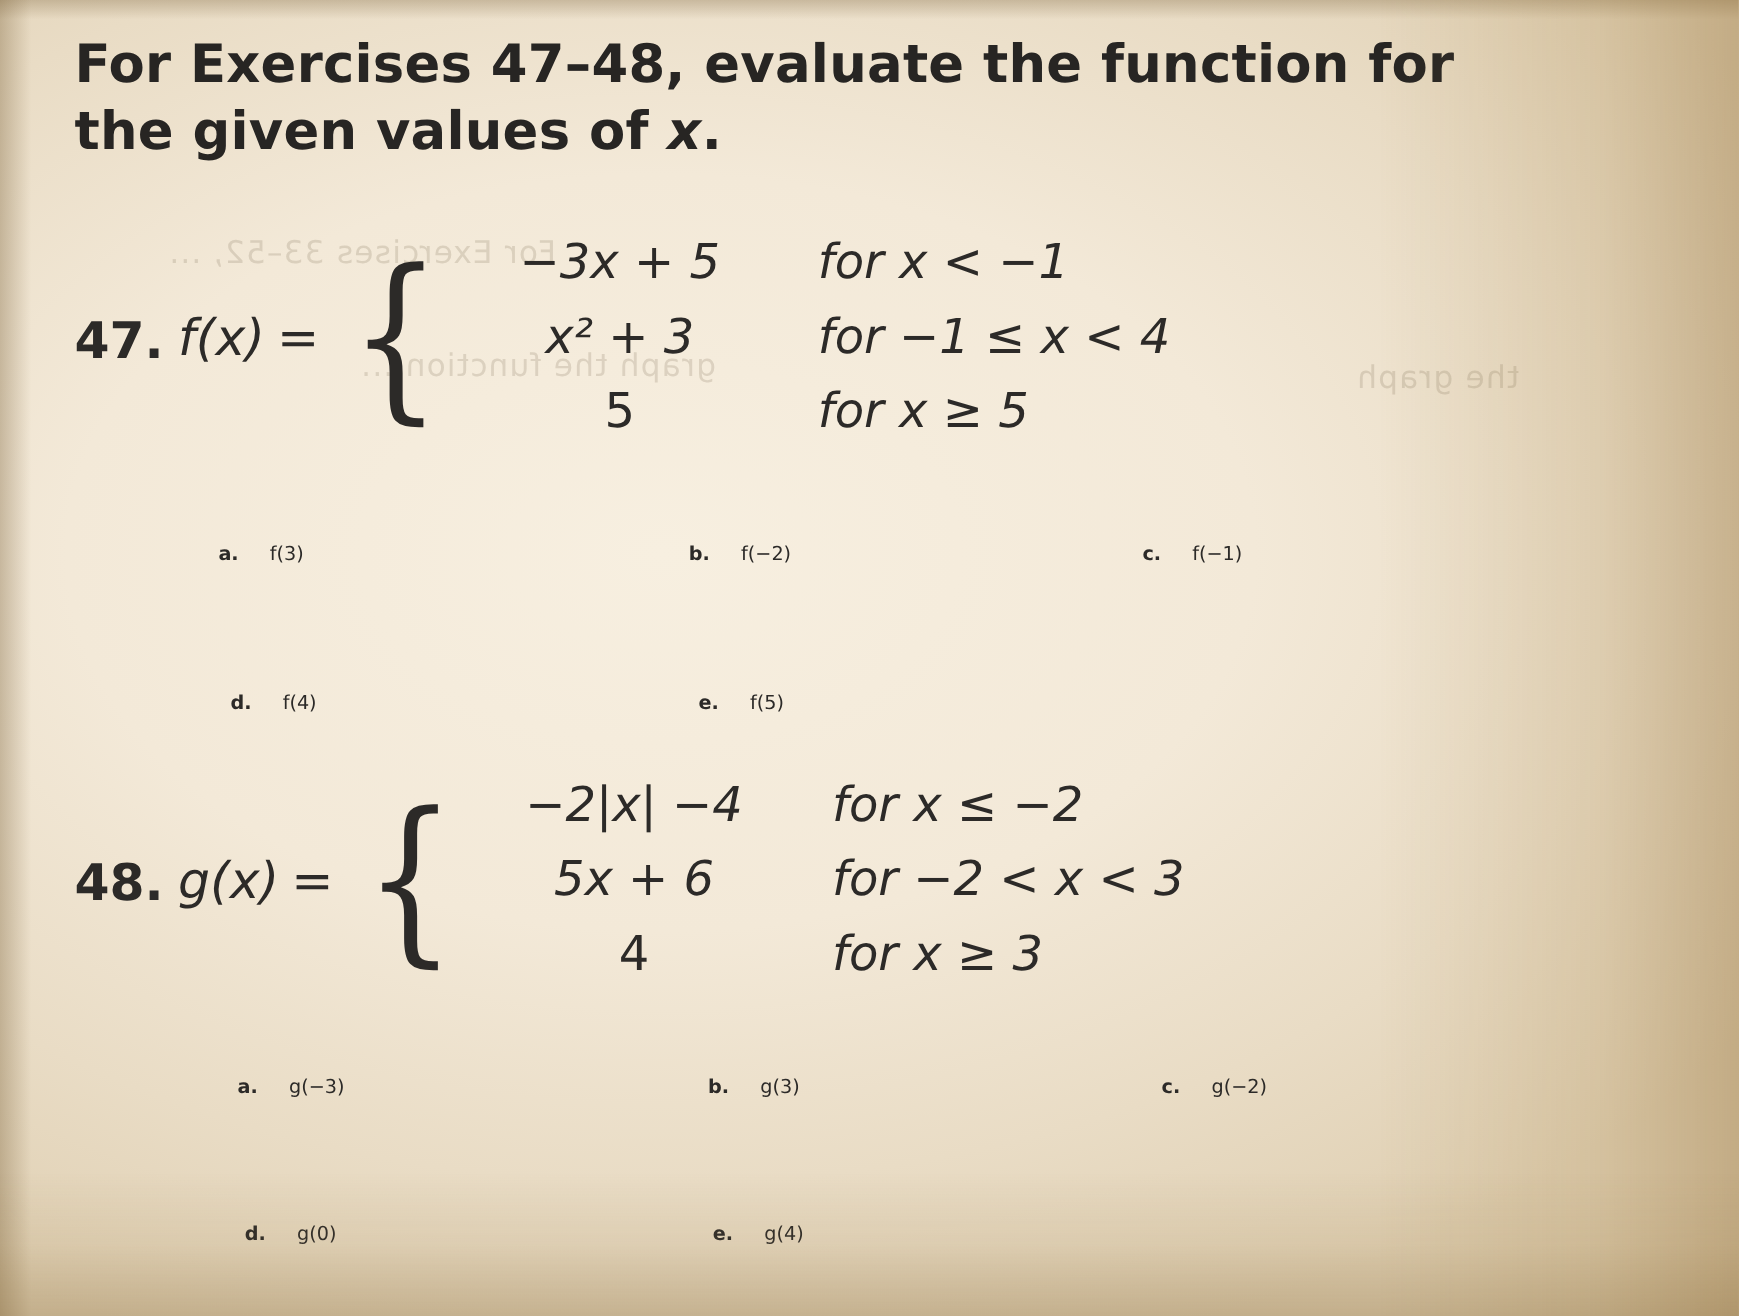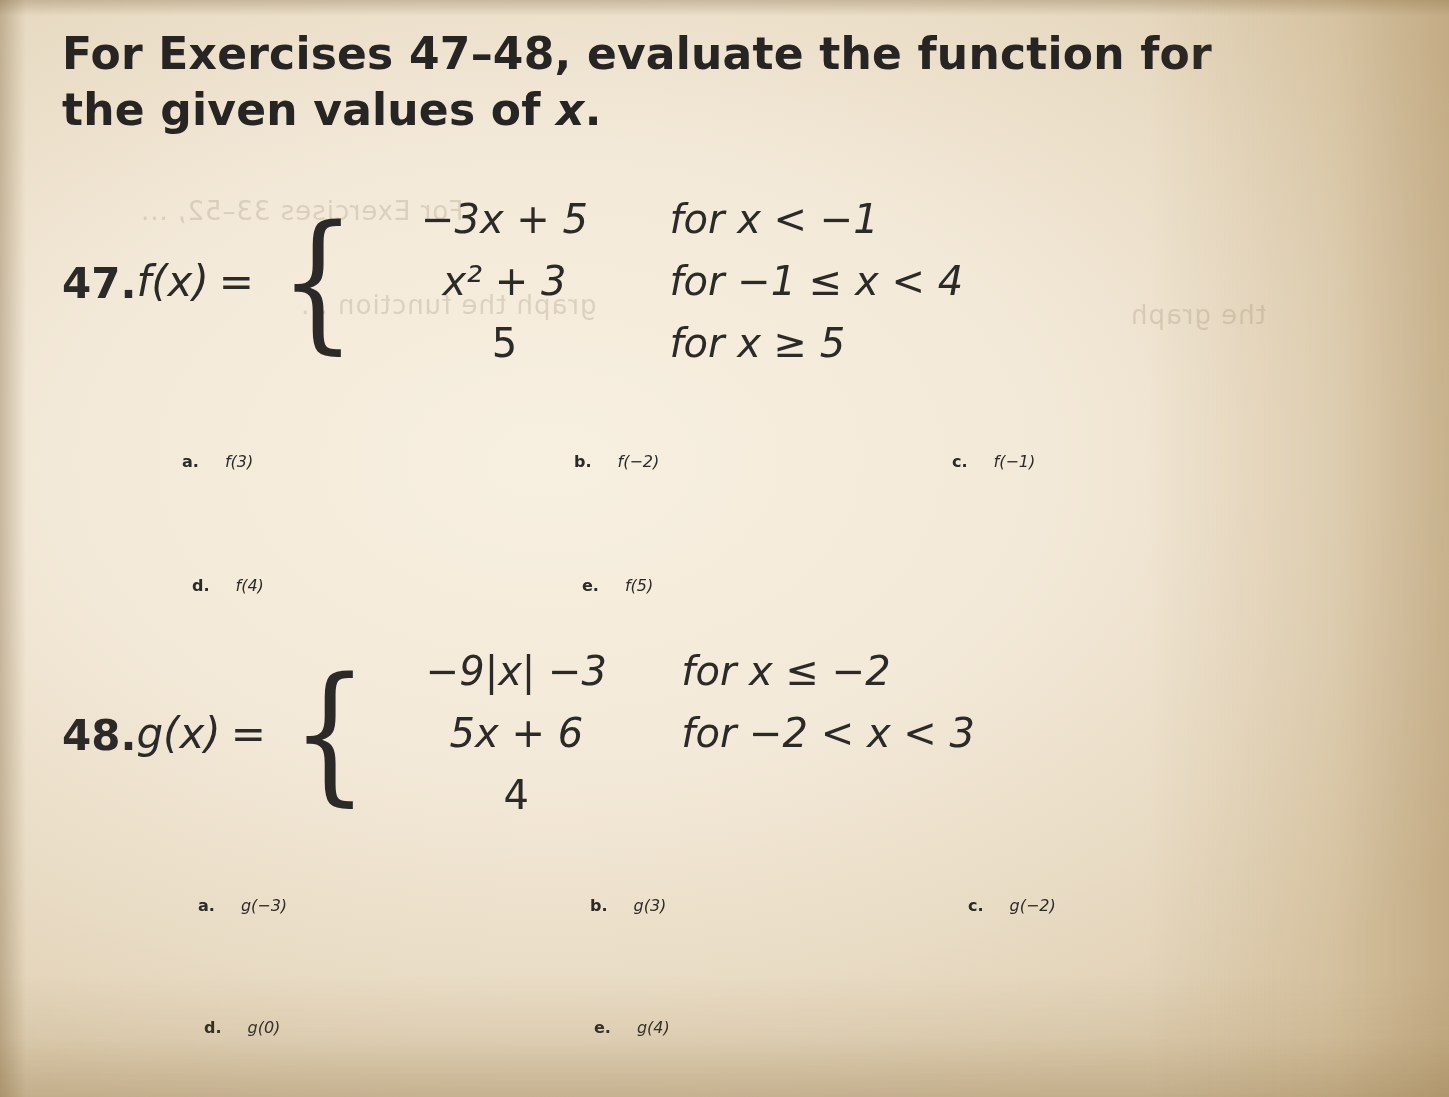--- a/index.html
+++ b/index.html
@@ -102,20 +102,21 @@
   }
   .num {
     font-size: 42px;
     font-weight: 700;
     padding-top: 4px;
     white-space: nowrap;
   }
   .fname {
     font-size: 42px;
     font-style: italic;
+    margin-left: 12px;
     white-space: nowrap;
   }
   .eq {
     font-size: 42px;
     margin-left: 10px;
   }
   .brace {
     font-size: 150px;
     line-height: 0.78;
     font-weight: 300;
@@ -146,21 +147,20 @@
   .choice {
     display: flex;
     align-items: baseline;
     white-space: nowrap;
   }
   .choice .lbl {
     font-weight: 700;
     margin-right: 26px;
   }
   .choice .val {
-    font-style: italic;
   }
 
   #ex47 .row-abc { position: absolute; left: 120px; top: 256px; }
   #ex47 .row-de  { position: absolute; left: 130px; top: 380px; }
   #ex48 .row-abc { position: absolute; left: 136px; top: 248px; }
   #ex48 .row-de  { position: absolute; left: 142px; top: 370px; }
 
   .row-abc .c-a { position: absolute; left: 0; }
   .row-abc .c-b { position: absolute; left: 392px; }
   .row-abc .c-c { position: absolute; left: 770px; }
@@ -238,29 +238,30 @@
     </div>
 
     <div class="exercise" id="ex48">
       <div class="fn-row">
         <span class="num">48.</span>
         <span class="fname">g(x)</span>
         <span class="eq">=</span>
         <span class="brace">{</span>
         <span class="cases">
           <span class="case-line">
-            <span class="case-expr ital">−9|x| −3</span>
+            <span class="case-expr ital">−2|x| −4</span>
             <span class="case-cond ital">for x ≤ −2</span>
           </span>
           <span class="case-line">
             <span class="case-expr ital">5x + 6</span>
             <span class="case-cond ital">for −2 &lt; x &lt; 3</span>
           </span>
           <span class="case-line">
             <span class="case-expr">4</span>
+            <span class="case-cond ital">for x ≥ 3</span>
           </span>
         </span>
       </div>
 
       <div class="row-abc">
         <span class="choice c-a">
           <span class="lbl">a.</span>
           <span class="val">g(−3)</span>
         </span>
         <span class="choice c-b">

